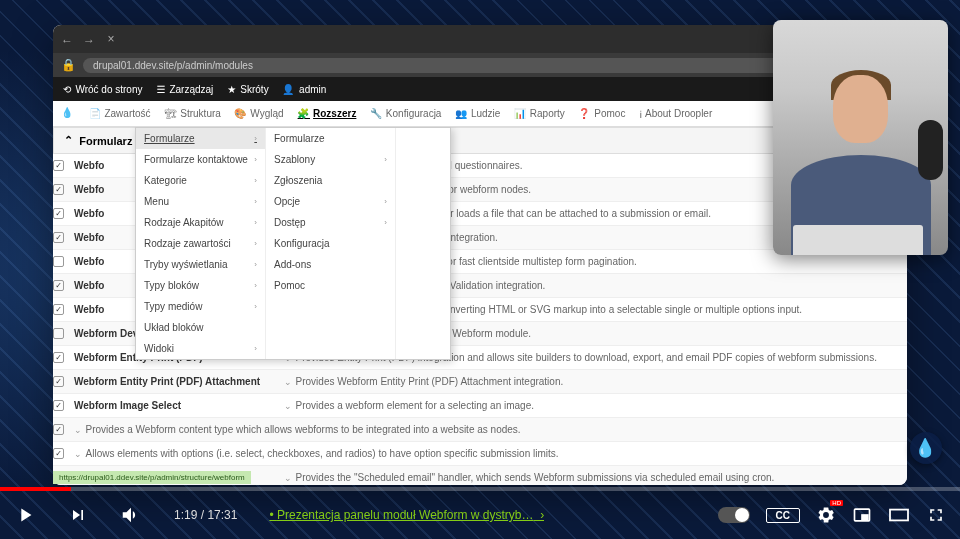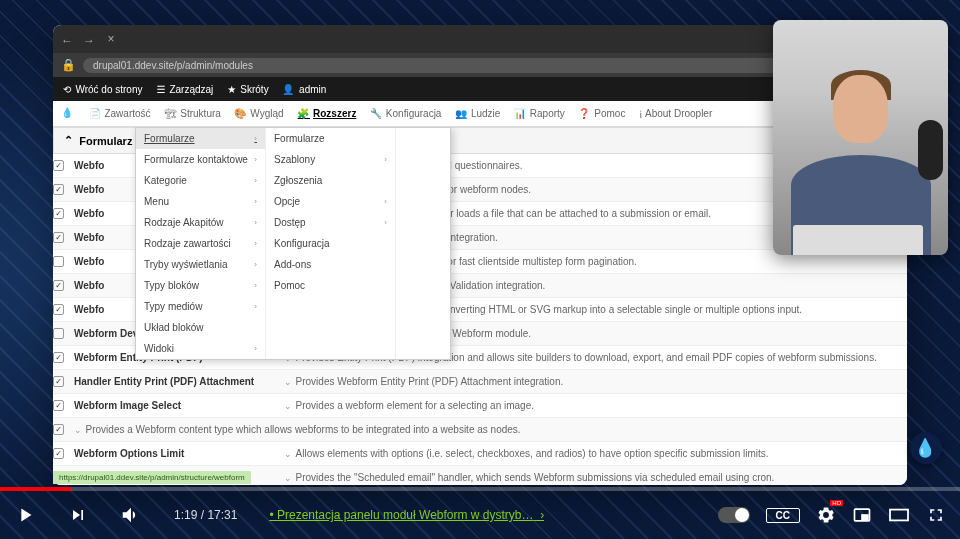--- a/index.html
+++ b/index.html
@@ -171,21 +171,21 @@
     <div class="checkbox checked"></div>
     <div class="module-name">Webform Entity Print (PDF)</div>
     <div class="module-desc">
       <span class="chev">⌄</span>
       
       Provides Entity Print (PDF) integration and allows site builders to download, export, and email PDF copies of webform submissions.
     </div>
         </div>
         <div class="module-row">
     <div class="checkbox checked"></div>
-    <div class="module-name">Handler Entity Print (PDF) Attachment</div>
+    <div class="module-name">Webform Entity Print (PDF) Attachment</div>
     <div class="module-desc">
       <span class="chev">⌄</span>
       
       Provides Webform Entity Print (PDF) Attachment integration.
     </div>
         </div>
         <div class="module-row">
     <div class="checkbox checked"></div>
     <div class="module-name">Webform Image Select</div>
     <div class="module-desc">
@@ -197,21 +197,20 @@
         <div class="module-row">
     <div class="checkbox checked"></div>
     <div class="module-desc">
       <span class="chev">⌄</span>
       
       Provides a Webform content type which allows webforms to be integrated into a website as nodes.
     </div>
         </div>
         <div class="module-row">
     <div class="checkbox checked"></div>
-    <div class="module-name">Webform Options Limit</div>
     <div class="module-desc">
       <span class="chev">⌄</span>
       
       Allows elements with options (i.e. select, checkboxes, and radios) to have option specific submission limits.
     </div>
         </div>
         <div class="module-row">
     <div class="checkbox checked"></div>
     <div class="module-name">Webform Scheduled Email Handler</div>
     <div class="module-desc">

